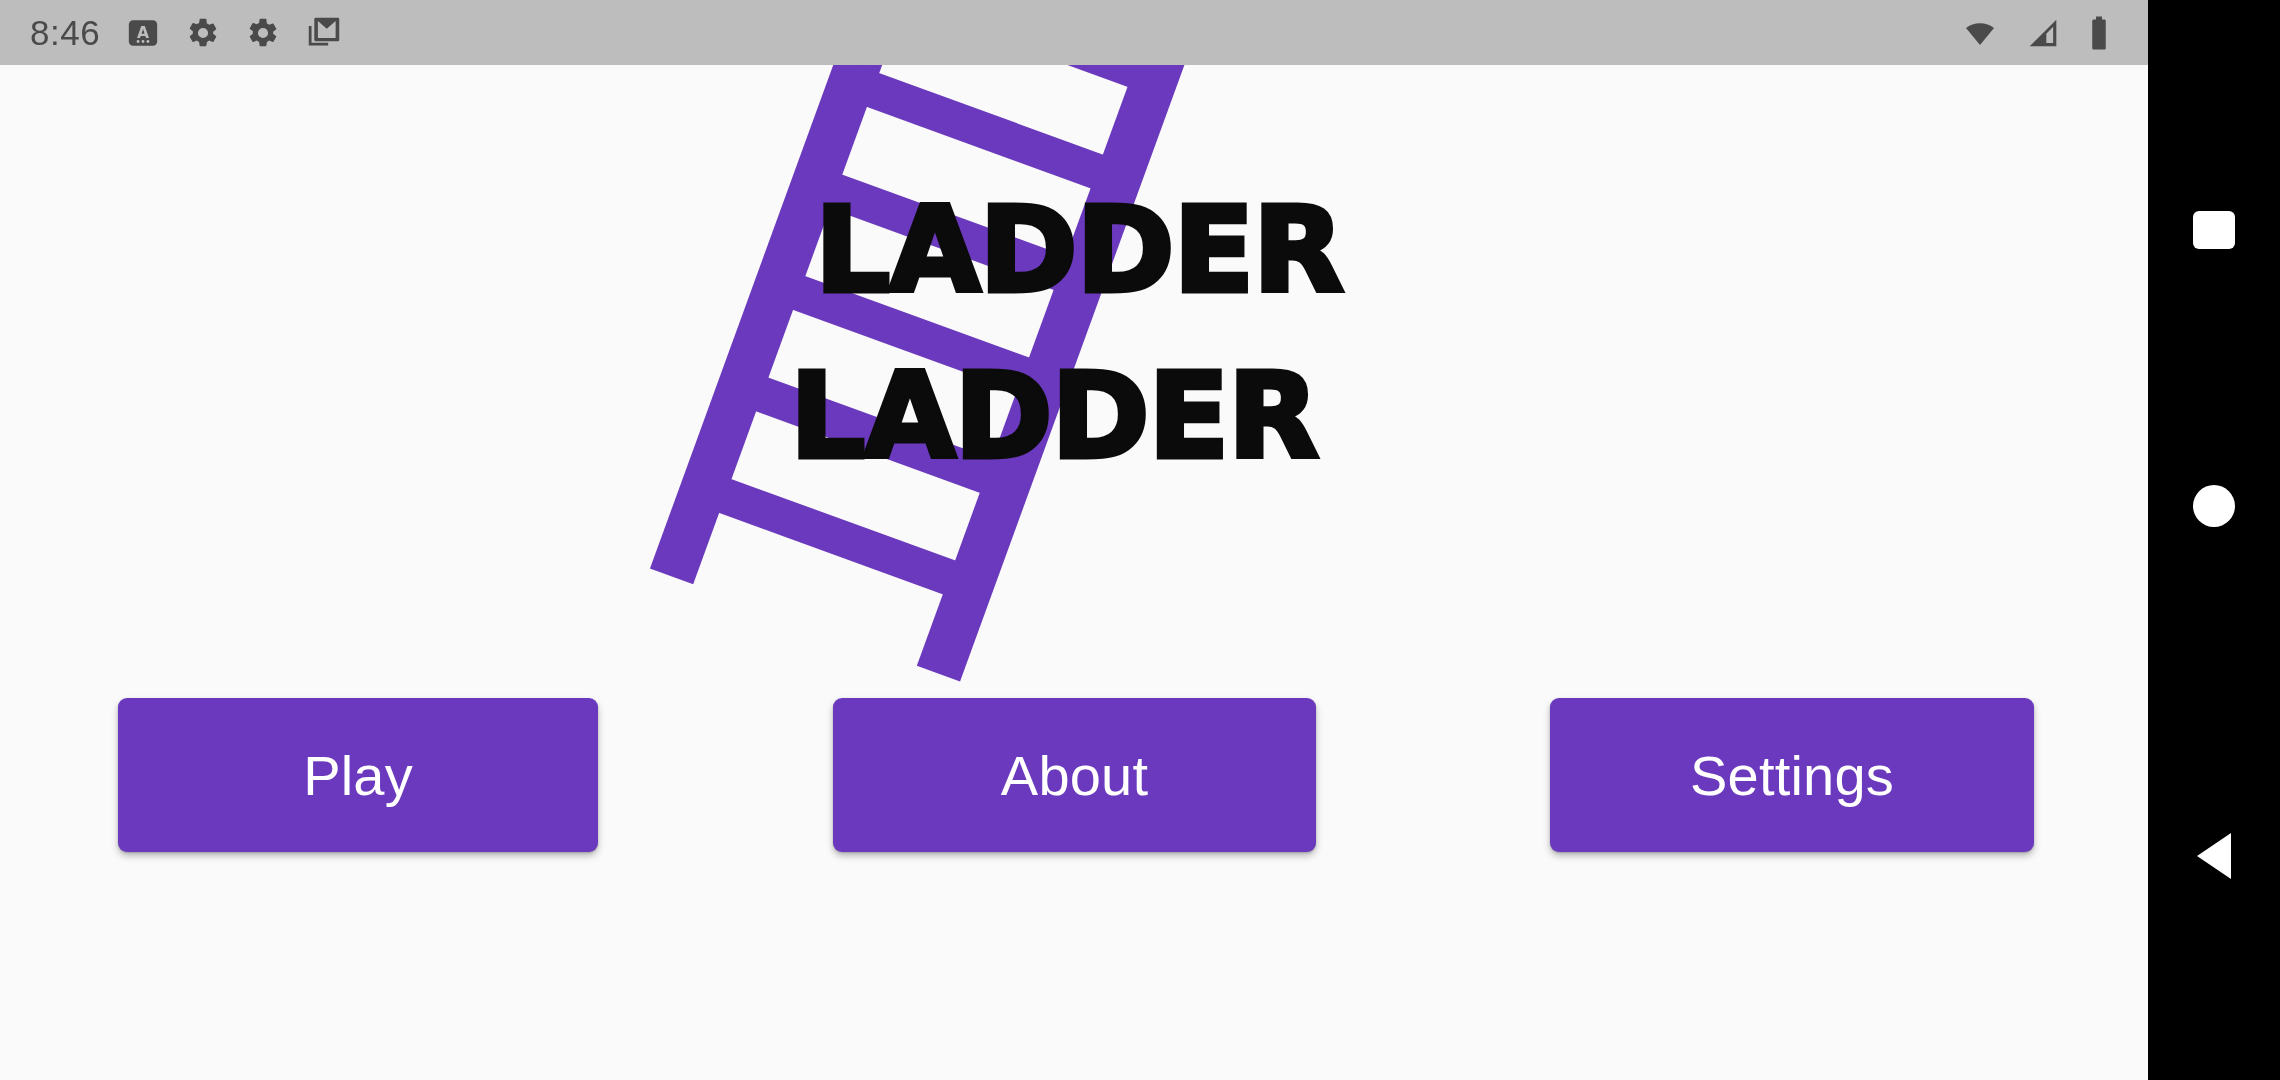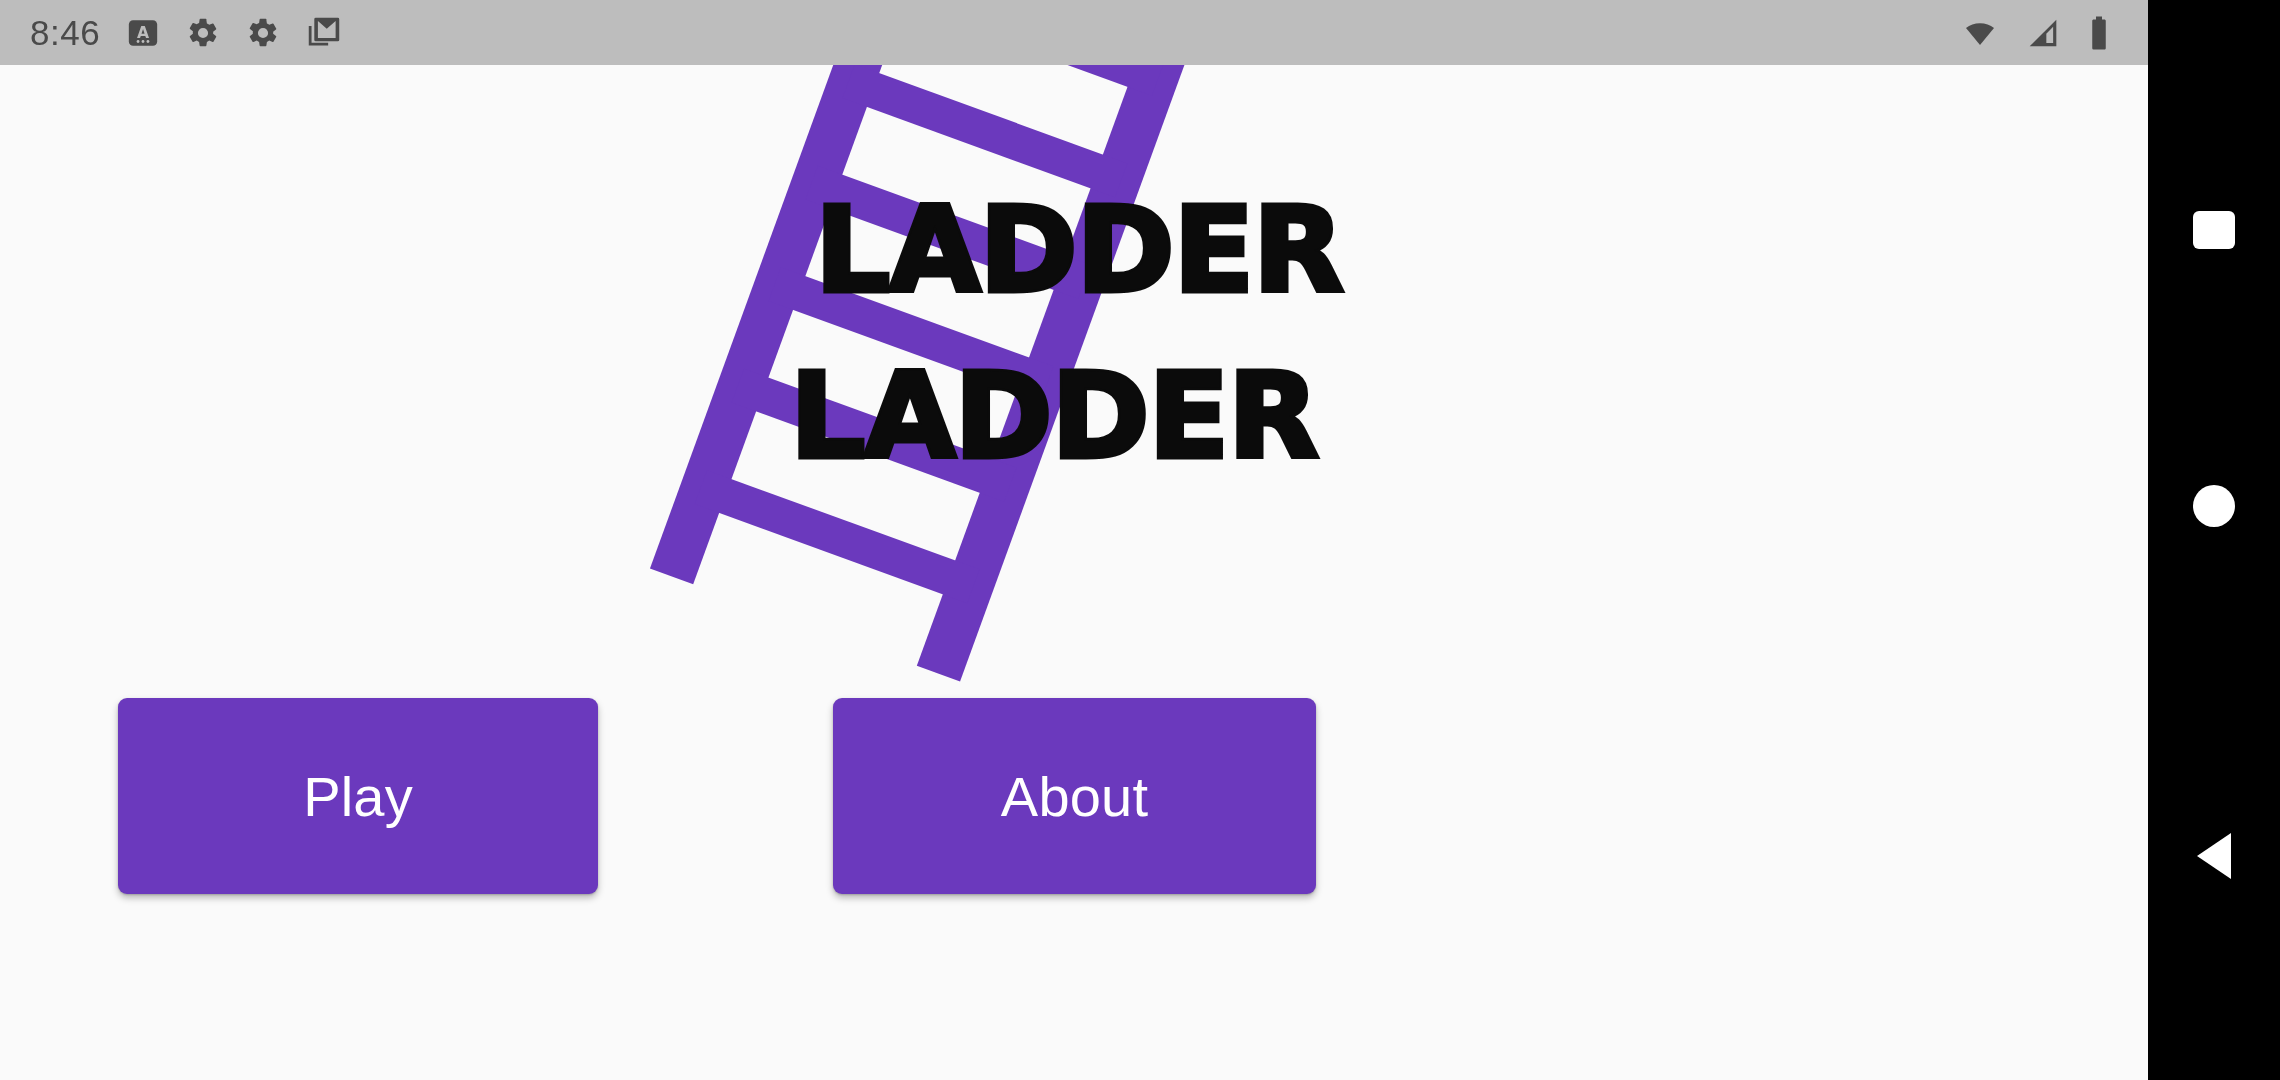--- a/index.html
+++ b/index.html
@@ -74,21 +74,21 @@
   }
   #title-line-1 { margin-left:10px; }
   #title-line-2 { margin-top:46px; margin-left:-40px; }
 
   
   #button-row {
     position:absolute; left:0; top:698px; width:2148px; height:156px;
     z-index:6;
   }
   .menu-button {
-    position:absolute; top:0; height:196px;
+    position:absolute; top:0; height:154px;
     background:#6B39BD;
     border:none; border-radius:9px;
     color:#FFFFFF;
     font-family:"Liberation Sans", sans-serif;
     font-size:56px; font-weight:400;
     letter-spacing:0.2px;
     box-shadow:0 4px 7px rgba(0,0,0,0.26), 0 1px 2px rgba(0,0,0,0.18);
     cursor:pointer;
     display:flex; align-items:center; justify-content:center;
   }
@@ -200,20 +200,21 @@
     </div>
 
     <div id="title-block">
       <div class="title-line" id="title-line-1">LADDER</div>
       <div class="title-line" id="title-line-2">LADDER</div>
     </div>
 
     <div id="button-row">
       <button class="menu-button" id="btn-play">Play</button>
       <button class="menu-button" id="btn-about">About</button>
+      <button class="menu-button" id="btn-settings">Settings</button>
     </div>
 
   </div>
 
   <div id="nav-bar">
     <div class="nav-btn" id="nav-recents">
       <span class="nav-square"></span>
     </div>
     <div class="nav-btn" id="nav-home">
       <span class="nav-circle"></span>

